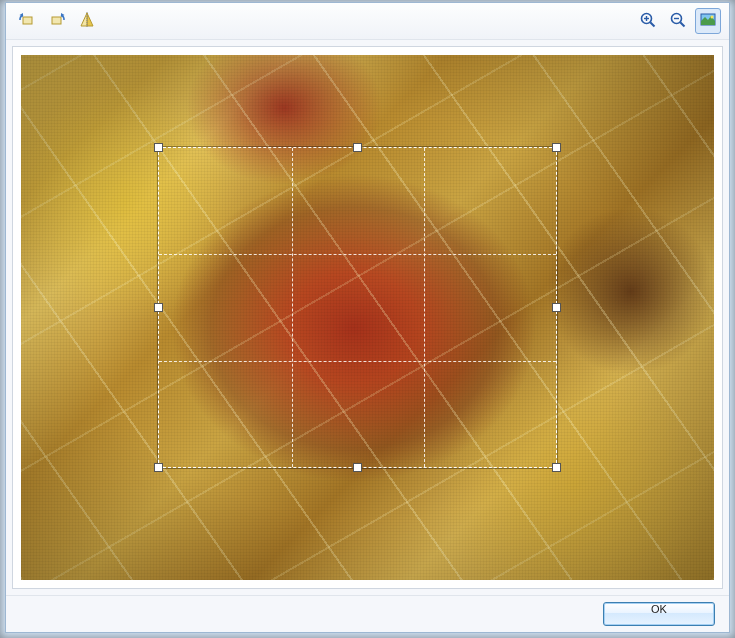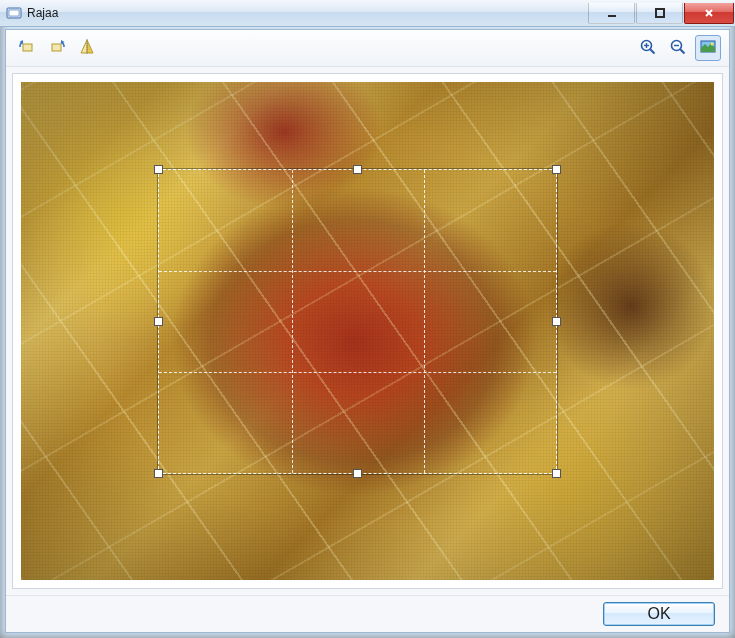--- a/index.html
+++ b/index.html
@@ -212,64 +212,36 @@
     padding: 0 14px;
     border-top: 1px solid #e0e5ec;
     background: #f5f7fb;
   }
   .btn {
     min-width: 86px;
     height: 22px;
     border: 1px solid #8a9bb3;
     border-radius: 3px;
     background: linear-gradient(180deg, #ffffff 0%, #eef2f8 45%, #dfe7f2 46%, #ecf1f8 100%);
-    font-size: 16px;
-    display:flex; align-items:center; justify-content:center;
+    font-size: 11px;
+    display:flex; align-items:flex-start; justify-content:center;
     padding: 0 12px;
     color: #1a1a1a;
   }
   .btn.primary {
     border-color: #3c7fb1;
     box-shadow: 0 0 0 1px #a5d0f3 inset;
     background: linear-gradient(180deg, #ffffff 0%, #eaf4ff 45%, #d4e9fd 46%, #e7f3ff 100%);
   }
 </style>
 </head>
 <body>
 
 <div class="window">
 
-  <div class="titlebar">
-    <span class="app-icon">
-      <svg width="16" height="16" viewBox="0 0 16 16">
-        <rect x="1" y="3" width="14" height="10" rx="1" fill="#cfe6ff" stroke="#4a6fa3" stroke-width="1"></rect>
-        <rect x="3" y="5" width="10" height="6" fill="#ffffff" stroke="#4a6fa3" stroke-width="0.6"></rect>
-      </svg>
-    </span>
-    <span class="title">Rajaa</span>
-    <span class="spring"></span>
-    <div class="winbtns">
-      <div class="winbtn min">
-        <svg width="12" height="12">
-            <rect x="2" y="8" width="8" height="2" fill="#2a2a2a"></rect>
-          </svg>
-      </div>
-      <div class="winbtn max">
-        <svg width="12" height="12">
-            <rect x="2" y="2" width="8" height="8" fill="none" stroke="#2a2a2a" stroke-width="2"></rect>
-          </svg>
-      </div>
-      <div class="winbtn close">
-        <svg width="12" height="12">
-          <line x1="3" y1="3" x2="9" y2="9" stroke="#fff" stroke-width="2"></line>
-          <line x1="9" y1="3" x2="3" y2="9" stroke="#fff" stroke-width="2"></line>
-        </svg>
-      </div>
-    </div>
-  </div>
 
   <div class="client">
 
     <div class="toolbar">
       <div class="tbtn">
         <span>
           <svg width="18" height="18" viewBox="0 0 18 18">
             <rect x="5" y="6" width="9" height="7" fill="#f2e7b0" stroke="#b59a32" stroke-width="1"></rect>
             <path d="M5 4 A5 5 0 0 0 2 9" fill="none" stroke="#3a76c4" stroke-width="1.6"></path>
             <path d="M5 2 L5 6 L1.5 4 Z" fill="#3a76c4"></path>

